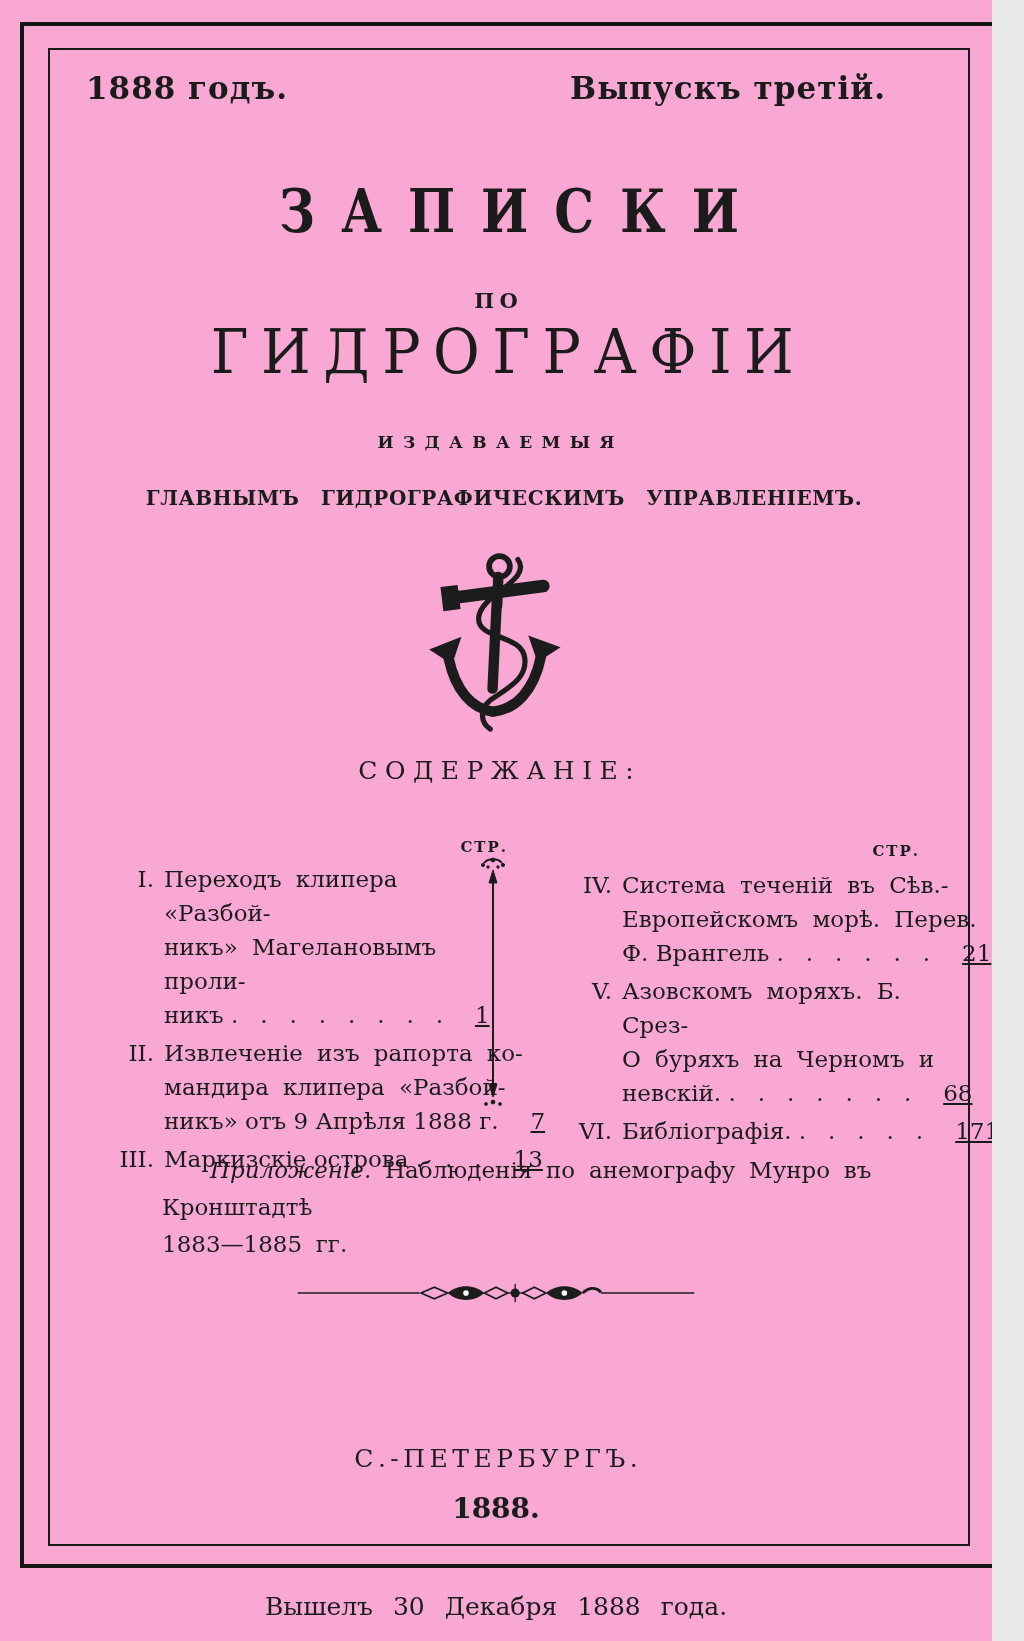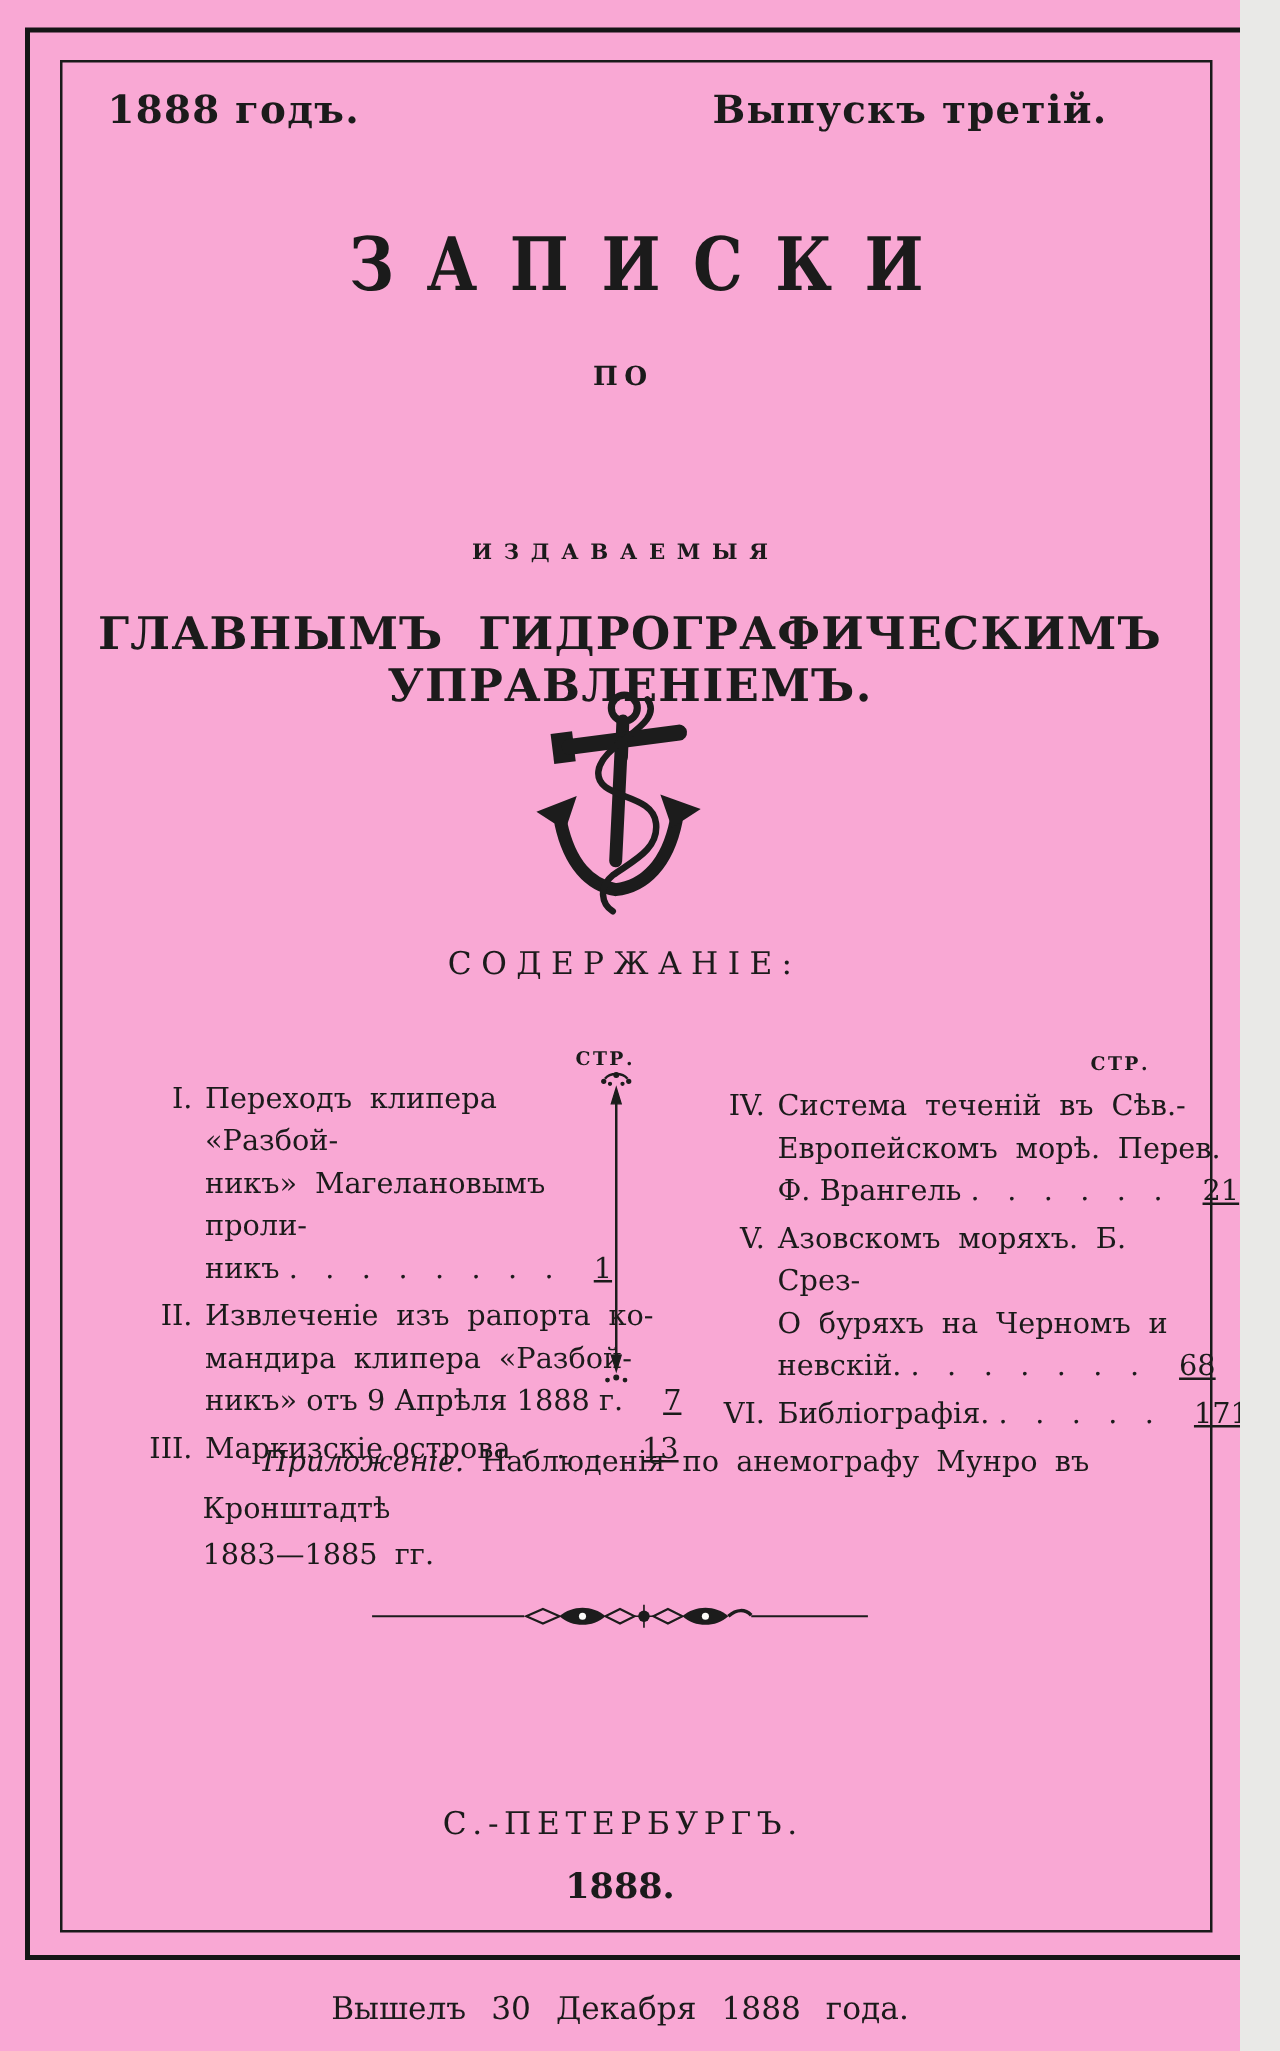--- a/index.html
+++ b/index.html
@@ -16,21 +16,21 @@
         font-size:50px;font-weight:700;letter-spacing:0.52em;text-indent:0.52em;}
   .title-main span{display:inline-block;transform:scaleY(1.18);}
   .title-po{position:absolute;left:0;right:0;top:288px;text-align:center;
         font-size:21px;font-weight:700;letter-spacing:0.25em;text-indent:0.25em;}
   .title-sub{position:absolute;left:0;right:0;top:318px;text-align:center;
         font-size:57px;font-weight:400;letter-spacing:0.22em;text-indent:0.22em;}
   .title-sub span{display:inline-block;transform:scaleY(1.08);}
   .izdav{position:absolute;left:0;right:0;top:432px;text-align:center;
         font-size:17px;font-weight:700;letter-spacing:0.55em;text-indent:0.55em;}
   .publisher{position:absolute;left:16px;right:0;top:486px;text-align:center;
-        font-size:36px;font-weight:700;letter-spacing:0.03em;word-spacing:14px;}
+        font-size:20px;font-weight:700;letter-spacing:0.03em;word-spacing:14px;}
   .anchor-wrap{position:absolute;left:0;right:0;top:548px;text-align:center;}
   .contents-h{position:absolute;left:0;right:0;top:756px;text-align:center;
         font-size:25px;letter-spacing:0.3em;text-indent:0.3em;font-weight:400;}
   .str{position:absolute;font-size:15px;font-weight:700;letter-spacing:2px;}
   .str-l{top:838px;left:420px;width:88px;text-align:right;}
   .str-r{top:842px;left:832px;width:88px;text-align:right;}
   .toc{position:absolute;font-size:23px;line-height:34px;}
   .toc-l{top:862px;left:98px;width:380px;}
   .toc-r{top:868px;left:552px;width:360px;}
   .toc-item{display:grid;grid-template-columns:56px 1fr;column-gap:10px;margin-bottom:4px;}
@@ -59,20 +59,21 @@
   <div class="frame-outer"></div>
   <div class="frame-inner"></div>
 
   <div class="hdr">
     <span>1888 годъ.</span>
     <span>Выпускъ третій.</span>
   </div>
 
   <div class="title-main"><span>ЗАПИСКИ</span></div>
   <div class="title-po"><span>ПО</span></div>
+  <div class="title-sub"><span>ГИДРОГРАФІИ</span></div>
   <div class="izdav">ИЗДАВАЕМЫЯ</div>
   <div class="publisher">ГЛАВНЫМЪ ГИДРОГРАФИЧЕСКИМЪ УПРАВЛЕНІЕМЪ.</div>
 
   <div class="anchor-wrap">
     <svg viewBox="0 0 130 170" width="152" height="196">
       <g fill="none" stroke="#1c1c1c" stroke-linecap="round">
         <circle cx="68" cy="16" r="9" stroke-width="5"></circle>
         <path d="M67 25 L66 50" stroke-width="9"></path>
         <rect x="18" y="33" width="15" height="21" fill="#1c1c1c" stroke="none" transform="rotate(-7 25 43)"></rect>
         <path d="M30 43 L106 33" stroke-width="11"></path>

